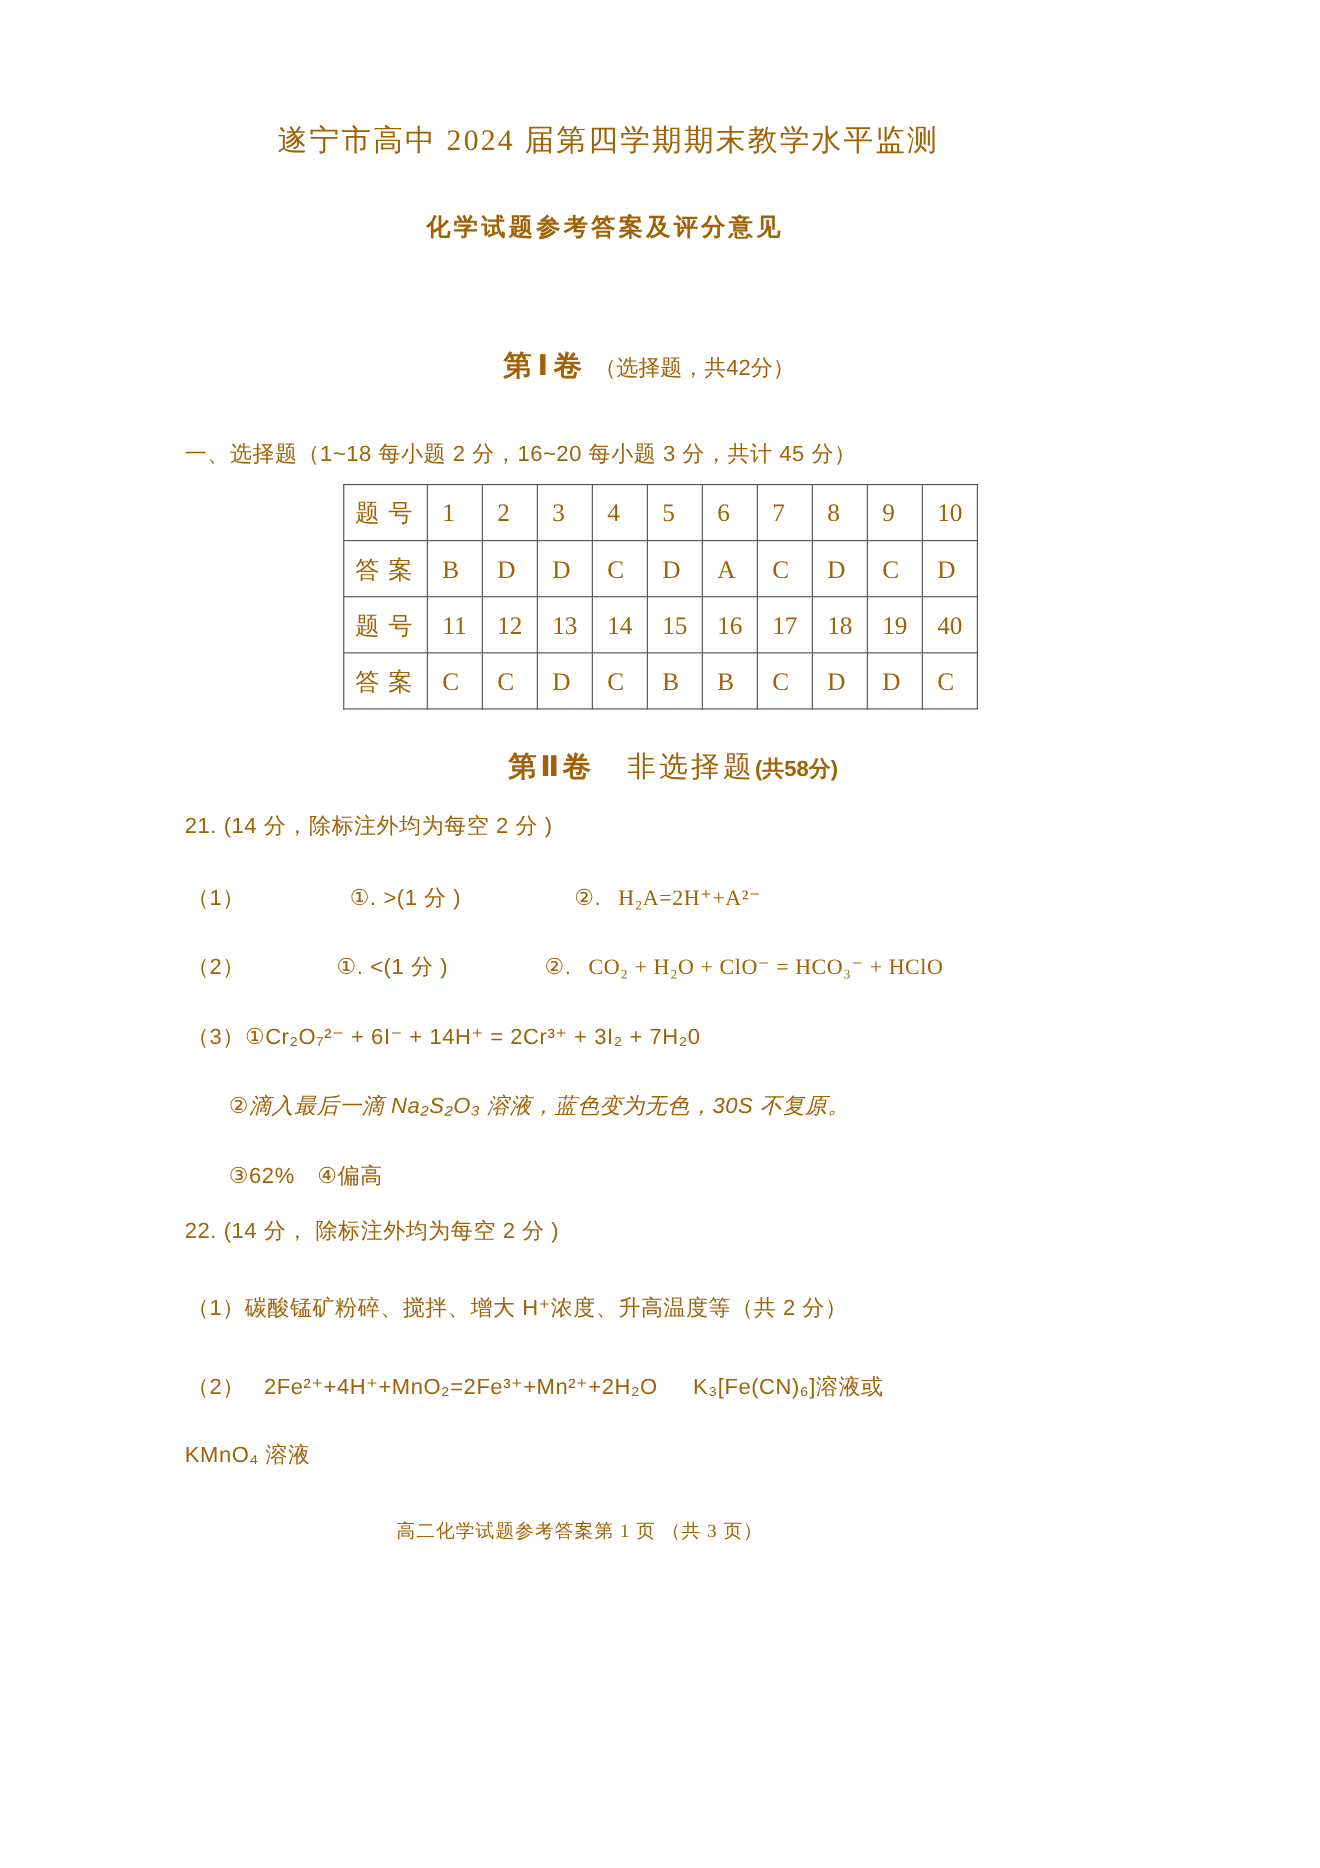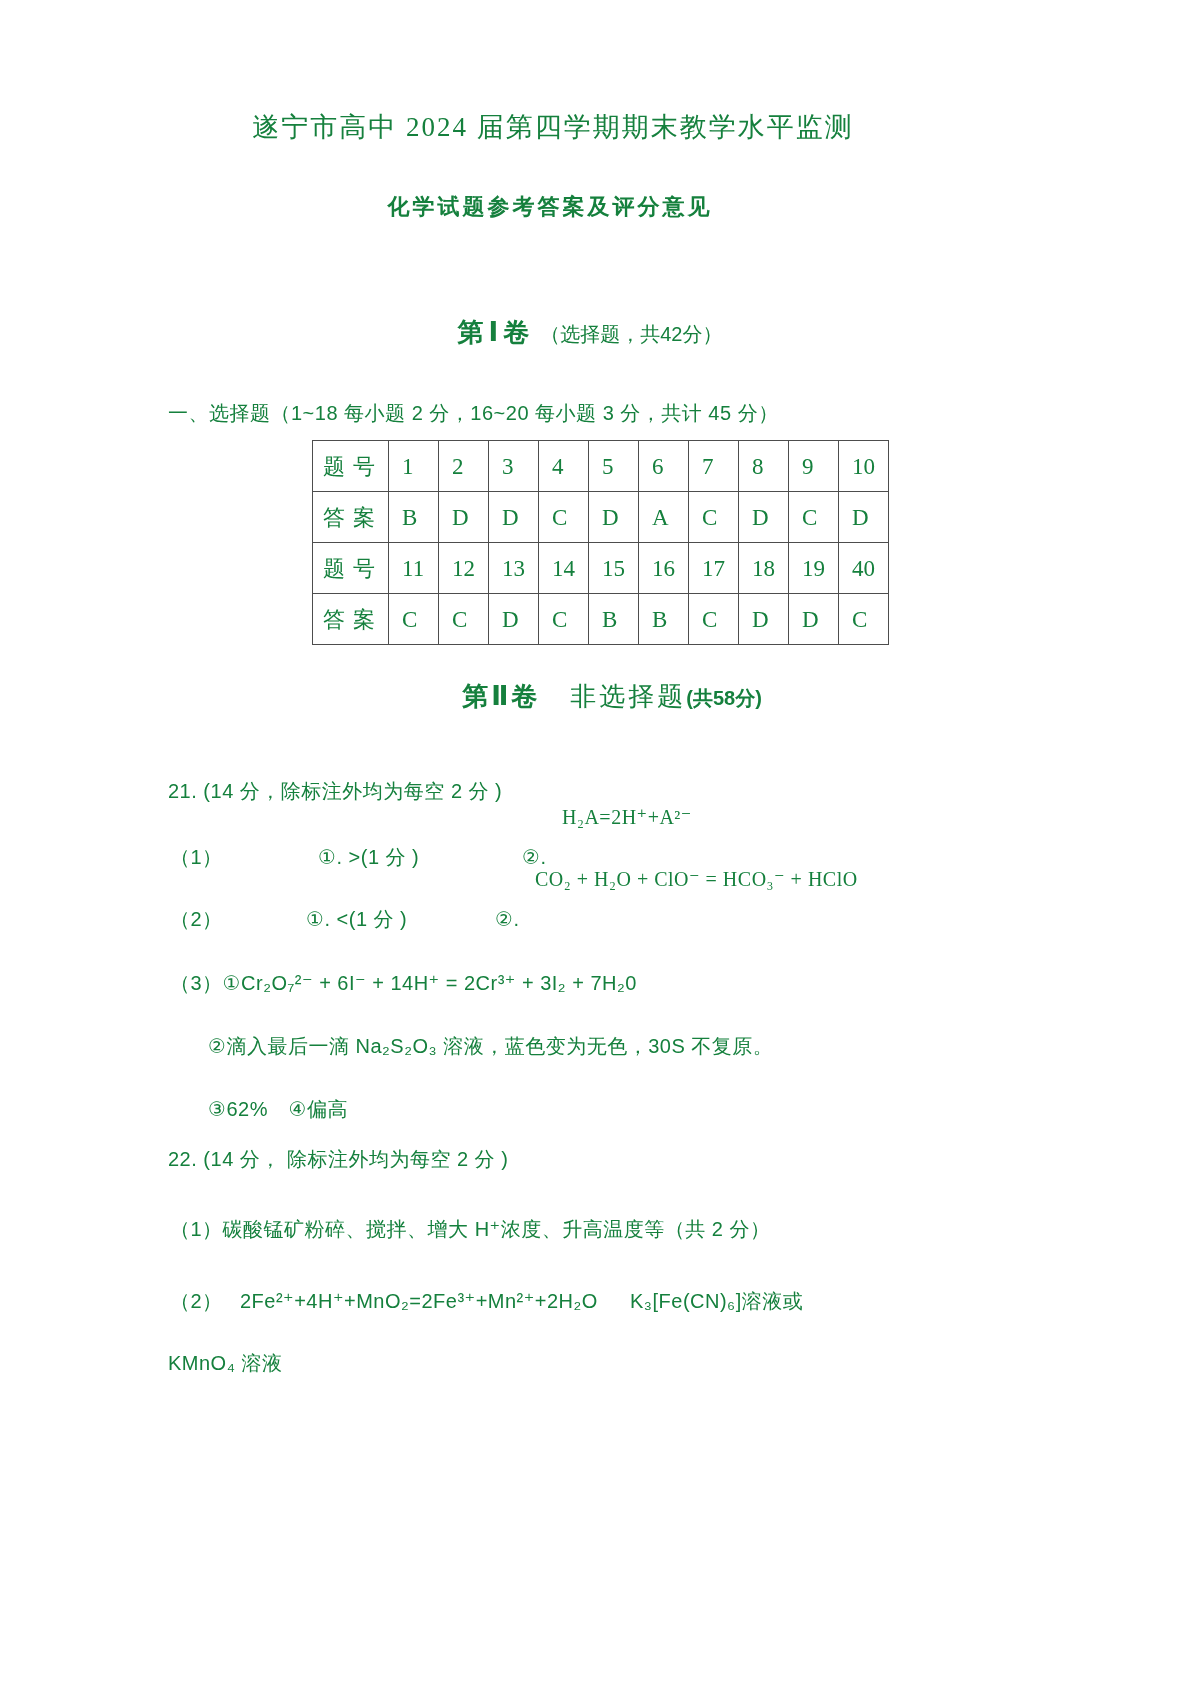--- a/index.html
+++ b/index.html
@@ -5,21 +5,21 @@
   html, body {
     margin: 0;
     padding: 0;
     background: #ffffff;
   }
   .page {
     position: relative;
     width: 1200px;
     height: 1420px;
     background: #ffffff;
-    color: #15803d;
+    color: #a16207;
     font-family: "Liberation Sans", "DejaVu Sans", sans-serif;
     overflow: hidden;
   }
   .abs { position: absolute; white-space: nowrap; line-height: 1.15; }
 
   .doc-title {
     top: 112px; left: 0; width: 1106px;
     text-align: center;
     font-family: "Liberation Serif", "DejaVu Serif", serif;
     font-size: 27px; letter-spacing: 2px;
@@ -49,21 +49,21 @@
     font-size: 23px;
     vertical-align: middle;
   }
   .answers td.rowhead { letter-spacing: 8px; padding-left: 10px; font-size: 22px; }
 
   .p2-head { top: 682px; left: 12px; width: 1200px; text-align: center; }
   .p2-head .big { font-weight: bold; font-size: 26px; letter-spacing: 3px; }
   .p2-head .big2 { font-weight: normal; font-size: 26px; letter-spacing: 3px; margin-left: 30px; }
   .p2-head .note { font-size: 20px; font-weight: bold; }
 
-  .body-line { font-size: 20px; letter-spacing: 0.5px; margin-top: 40px; }
+  .body-line { font-size: 20px; letter-spacing: 0.5px; }
   .formula-serif {
     font-family: "Liberation Serif", "DejaVu Serif", serif;
     font-size: 20px; letter-spacing: 0.5px;
   }
 
   .footer {
     top: 1382px; left: 0; width: 1054px;
     text-align: center;
     font-family: "Liberation Serif", "DejaVu Serif", serif;
     font-size: 17px; letter-spacing: 1px;
@@ -165,25 +165,26 @@
   <span class="abs body-line" style="top:806px; left:318px;">①. &gt;(1 分 )</span>
   <span class="abs body-line" style="top:806px; left:522px;">②.</span>
   <span class="abs formula-serif" style="top:806px; left:562px;">H₂A=2H⁺+A²⁻</span>
 
   <span class="abs body-line" style="top:868px; left:170px;">（2）</span>
   <span class="abs body-line" style="top:868px; left:306px;">①. &lt;(1 分 )</span>
   <span class="abs body-line" style="top:868px; left:495px;">②.</span>
   <span class="abs formula-serif" style="top:868px; left:535px;">CO₂ + H₂O + ClO⁻ = HCO₃⁻ + HClO</span>
 
   <div class="abs body-line" style="top:932px; left:170px;">（3）①Cr₂O₇²⁻ + 6I⁻ + 14H⁺ = 2Cr³⁺ + 3I₂ + 7H₂0</div>
-  <div class="abs body-line" style="top:995px; left:208px;">②滴入最后一滴 Na₂S₂O₃ 溶液，蓝色变为无色，30S 不复原。</div>
+  <div class="abs body-line" style="top:995px; left:208px;font-style:italic;">②滴入最后一滴 Na₂S₂O₃ 溶液，蓝色变为无色，30S 不复原。</div>
   <div class="abs body-line" style="top:1058px; left:208px;">③62%　④偏高</div>
 
   <div class="abs body-line" style="top:1108px; left:168px;">22. (14 分，  除标注外均为每空 2 分 )</div>
   <div class="abs body-line" style="top:1178px; left:170px;">（1）碳酸锰矿粉碎、搅拌、增大 H⁺浓度、升高温度等（共 2 分）</div>
 
   <span class="abs body-line" style="top:1250px; left:170px;">（2）</span>
   <span class="abs body-line" style="top:1250px; left:240px;">2Fe²⁺+4H⁺+MnO₂=2Fe³⁺+Mn²⁺+2H₂O</span>
   <span class="abs body-line" style="top:1250px; left:630px;">K₃[Fe(CN)₆]溶液或</span>
   <div class="abs body-line" style="top:1312px; left:168px;">KMnO₄ 溶液</div>
 
+  <div class="abs footer">高二化学试题参考答案第 1 页 （共 3 页）</div>
 
 </div>
 
 </body></html>

